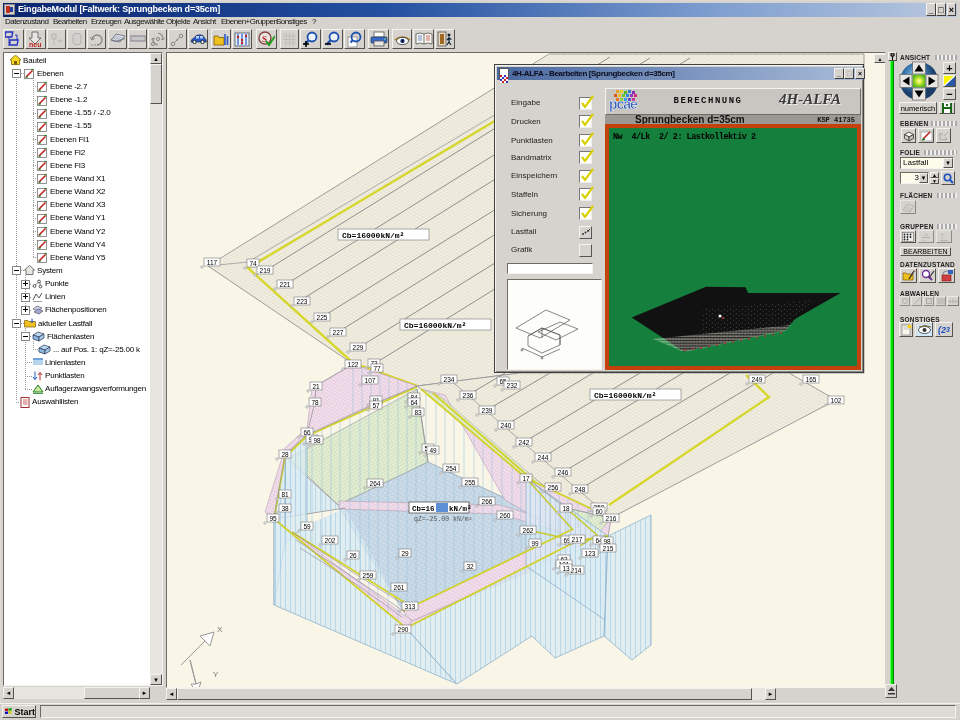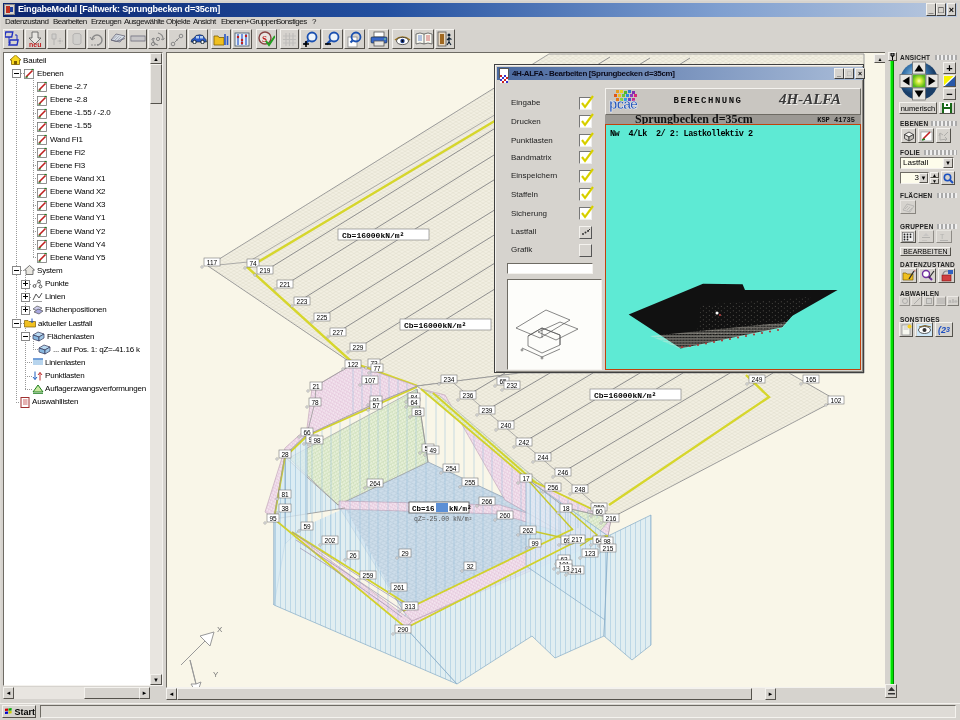--- a/index.html
+++ b/index.html
@@ -220,21 +220,21 @@
       <path d="M7.5,1.5 l2,0" stroke="#208020" stroke-width="1.2" fill="none"></path>
     </svg>
 <span class="abs" style="left:46px;top:29.0px">Ebene -2.7</span>
 <span class="abs" style="left:29px;top:47px;width:4px;height:1px;background:repeating-linear-gradient(90deg,#999 0 1px,transparent 1px 2px)"></span>
 <svg class="abs" style="left:33px;top:42px" width="11" height="11" viewBox="0 0 11 11">
       <rect x="0.5" y="1.5" width="9" height="9" fill="#fff" stroke="#777" stroke-width="0.8"></rect>
       <line x1="2" y1="9" x2="8.5" y2="2.5" stroke="#c02020" stroke-width="1.6"></line>
       <path d="M1.5,9.5 l2.5,-0.8" stroke="#208020" stroke-width="1.2" fill="none"></path>
       <path d="M7.5,1.5 l2,0" stroke="#208020" stroke-width="1.2" fill="none"></path>
     </svg>
-<span class="abs" style="left:46px;top:42.1px">Ebene -2.8</span>
+<span class="abs" style="left:46px;top:42.1px">Ebene -1.2</span>
 <span class="abs" style="left:29px;top:60px;width:4px;height:1px;background:repeating-linear-gradient(90deg,#999 0 1px,transparent 1px 2px)"></span>
 <svg class="abs" style="left:33px;top:55px" width="11" height="11" viewBox="0 0 11 11">
       <rect x="0.5" y="1.5" width="9" height="9" fill="#fff" stroke="#777" stroke-width="0.8"></rect>
       <line x1="2" y1="9" x2="8.5" y2="2.5" stroke="#c02020" stroke-width="1.6"></line>
       <path d="M1.5,9.5 l2.5,-0.8" stroke="#208020" stroke-width="1.2" fill="none"></path>
       <path d="M7.5,1.5 l2,0" stroke="#208020" stroke-width="1.2" fill="none"></path>
     </svg>
 <span class="abs" style="left:46px;top:55.3px">Ebene -1.55 / -2.0</span>
 <span class="abs" style="left:29px;top:73px;width:4px;height:1px;background:repeating-linear-gradient(90deg,#999 0 1px,transparent 1px 2px)"></span>
 <svg class="abs" style="left:33px;top:68px" width="11" height="11" viewBox="0 0 11 11">
@@ -244,21 +244,21 @@
       <path d="M7.5,1.5 l2,0" stroke="#208020" stroke-width="1.2" fill="none"></path>
     </svg>
 <span class="abs" style="left:46px;top:68.4px">Ebene -1.55</span>
 <span class="abs" style="left:29px;top:86px;width:4px;height:1px;background:repeating-linear-gradient(90deg,#999 0 1px,transparent 1px 2px)"></span>
 <svg class="abs" style="left:33px;top:81px" width="11" height="11" viewBox="0 0 11 11">
       <rect x="0.5" y="1.5" width="9" height="9" fill="#fff" stroke="#777" stroke-width="0.8"></rect>
       <line x1="2" y1="9" x2="8.5" y2="2.5" stroke="#c02020" stroke-width="1.6"></line>
       <path d="M1.5,9.5 l2.5,-0.8" stroke="#208020" stroke-width="1.2" fill="none"></path>
       <path d="M7.5,1.5 l2,0" stroke="#208020" stroke-width="1.2" fill="none"></path>
     </svg>
-<span class="abs" style="left:46px;top:81.5px">Wand FI1</span>
+<span class="abs" style="left:46px;top:81.5px">Ebenen FI1</span>
 <span class="abs" style="left:29px;top:99px;width:4px;height:1px;background:repeating-linear-gradient(90deg,#999 0 1px,transparent 1px 2px)"></span>
 <svg class="abs" style="left:33px;top:94px" width="11" height="11" viewBox="0 0 11 11">
       <rect x="0.5" y="1.5" width="9" height="9" fill="#fff" stroke="#777" stroke-width="0.8"></rect>
       <line x1="2" y1="9" x2="8.5" y2="2.5" stroke="#c02020" stroke-width="1.6"></line>
       <path d="M1.5,9.5 l2.5,-0.8" stroke="#208020" stroke-width="1.2" fill="none"></path>
       <path d="M7.5,1.5 l2,0" stroke="#208020" stroke-width="1.2" fill="none"></path>
     </svg>
 <span class="abs" style="left:46px;top:94.7px">Ebene FI2</span>
 <span class="abs" style="left:29px;top:112px;width:4px;height:1px;background:repeating-linear-gradient(90deg,#999 0 1px,transparent 1px 2px)"></span>
 <svg class="abs" style="left:33px;top:107px" width="11" height="11" viewBox="0 0 11 11">
@@ -376,21 +376,21 @@
       <polygon points="1,4 7,6 7,10 1,8" fill="#88b8e0" stroke="#335" stroke-width="0.7"></polygon>
       <polygon points="7,6 12,3 12,7 7,10" fill="#a0c8e8" stroke="#335" stroke-width="0.7"></polygon>
     </svg>
 <span class="abs" style="left:43px;top:278.6px">Flächenlasten</span>
 <span class="abs" style="left:29px;top:296px;width:5px;height:1px;background:repeating-linear-gradient(90deg,#999 0 1px,transparent 1px 2px)"></span>
 <svg class="abs" style="left:34px;top:291px" width="13" height="11" viewBox="0 0 13 11">
       <polygon points="1,4 6,1 12,3 7,6" fill="#b8d8f0" stroke="#335" stroke-width="0.7"></polygon>
       <polygon points="1,4 7,6 7,10 1,8" fill="#88b8e0" stroke="#335" stroke-width="0.7"></polygon>
       <polygon points="7,6 12,3 12,7 7,10" fill="#a0c8e8" stroke="#335" stroke-width="0.7"></polygon>
     </svg>
-<span class="abs" style="left:49px;top:291.8px">... auf Pos. 1: qZ=-41.16 k</span>
+<span class="abs" style="left:49px;top:291.8px">... auf Pos. 1: qZ=-25.00 k</span>
 <span class="abs" style="left:21px;top:309px;width:7px;height:1px;background:repeating-linear-gradient(90deg,#999 0 1px,transparent 1px 2px)"></span>
 <svg class="abs" style="left:28px;top:304px" width="12" height="10" viewBox="0 0 12 10">
       <path d="M1,2 L11,2" stroke="#2060c0" stroke-width="1.2"></path>
       <path d="M2,2 v6 M4,2 v6 M6,2 v6 M8,2 v6 M10,2 v6" stroke="#60a0d8" stroke-width="0.9"></path>
     </svg>
 <span class="abs" style="left:41px;top:304.9px">Linienlasten</span>
 <span class="abs" style="left:21px;top:323px;width:7px;height:1px;background:repeating-linear-gradient(90deg,#999 0 1px,transparent 1px 2px)"></span>
 <svg class="abs" style="left:28px;top:318px" width="11" height="10" viewBox="0 0 11 10">
       <path d="M3,0.5 v8 M3,8.5 l-2,-2.5 M3,8.5 l2,-2.5" stroke="#2060c0" stroke-width="1" fill="none"></path>
       <path d="M8,9.5 v-8 M8,1.5 l-2,2.5 M8,1.5 l2,2.5" stroke="#c03030" stroke-width="1" fill="none"></path>
@@ -1318,25 +1318,25 @@
           <rect x="20" y="8" width="3" height="3" fill="#6048c8"></rect>
           <rect x="24" y="8" width="3" height="3" fill="#c03090"></rect>
    </g>
    <text x="1" y="19" font-family="Liberation Sans" font-size="14" font-weight="bold" fill="#2858b8" stroke="#fff" stroke-width="0.4" letter-spacing="-1">pcae</text>
   </svg>
  </div>
  <div class="abs" style="left:153px;top:31px;width:120px;text-align:center;font-size:9px;font-weight:bold;letter-spacing:1.5px;color:#111;font-family:'Liberation Mono',monospace">BERECHNUNG</div>
  <div class="abs" style="left:284px;top:26px;font-size:15px;font-weight:bold;font-style:italic;color:#3a3a3a;font-family:'Liberation Serif',serif;letter-spacing:0px;text-shadow:1px 1px 0 #f0efec">4H-ALFA</div>
 
  <div class="abs" style="left:110px;top:50px;width:256px;height:9px;background:#9c9994;display:flex;align-items:center">
-  <span style="font-family:Liberation Serif, serif;font-size:12px;font-weight:bold;color:#111;margin-left:30px">Sprungbecken d=35cm</span>
+  <span style="font-family:Liberation Sans, sans-serif;font-size:10px;font-weight:bold;color:#111;margin-left:30px">Sprungbecken d=35cm</span>
   <span style="font-family:'Liberation Mono',monospace;font-size:7px;font-weight:bold;color:#111;margin-left:auto;margin-right:6px">KSP 41735</span>
  </div>
 
- <div class="abs" style="left:110px;top:59px;width:256px;height:246px;background:#5eead4;border:1px solid #c2410c">
+ <div class="abs" style="left:110px;top:59px;width:256px;height:246px;background:#15803d;border:4px solid #c2410c">
   <div class="abs" style="left:4px;top:4px;font-family:'Liberation Mono',monospace;font-size:8.5px;font-weight:bold;color:#000;letter-spacing:-0.5px;white-space:pre">Nw  4/Lk  2/ 2: Lastkollektiv 2</div>
   <svg class="abs" style="left:0;top:0" width="254" height="244" viewBox="0 0 254 244">
    <defs>
     <pattern id="bspeck" width="6" height="4.5" patternUnits="userSpaceOnUse">
             <rect width="6" height="4.5" fill="#111"></rect>
             <circle cx="1.2" cy="1.2" r="0.4" fill="#d8d4c4"></circle>
             <circle cx="4.2" cy="3.2" r="0.35" fill="#cac6b6"></circle>
           </pattern>
     <pattern id="bdot" width="4" height="4" patternUnits="userSpaceOnUse">
             <circle cx="1.3" cy="1.3" r="1.1" fill="#111"></circle>

